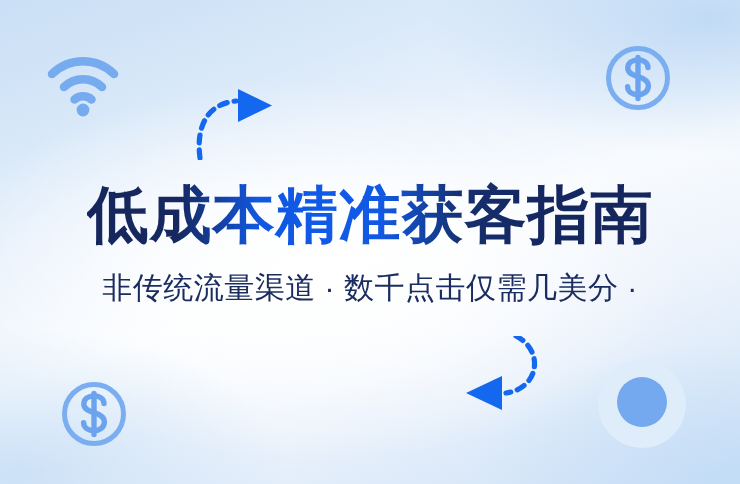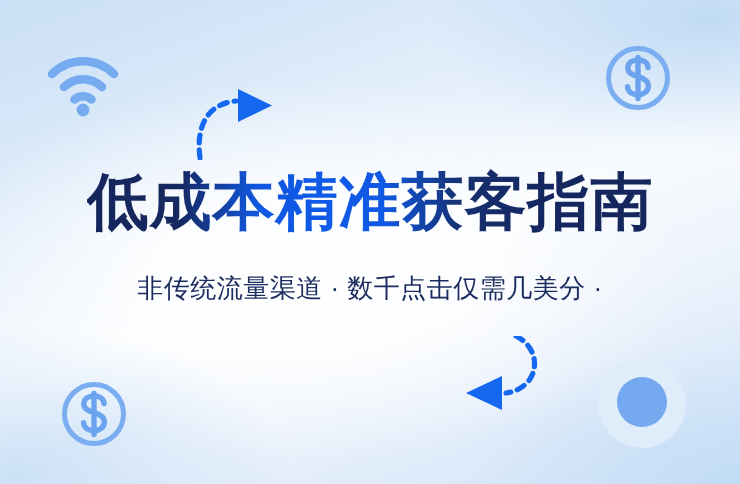--- a/index.html
+++ b/index.html
@@ -95,26 +95,26 @@
         #15306f 66%,
         #152760 80%,
         #14265b 100%);
     -webkit-background-clip: text;
     background-clip: text;
     color: transparent;
     -webkit-text-fill-color: transparent;
     text-shadow: none;
   }
   .subline {
-    font-size: 26px;
+    font-size: 30px;
     font-weight: 400;
     line-height: 1.42;
     color: #1b2d60;
     text-align: center;
-    margin: 16px;
+    margin: 0;
     max-width: 620px;
     letter-spacing: 0.5px;
   }
   .subline-row { display: block; white-space: nowrap; }
 </style>
 </head>
 <body>
 
 <div id="poster">
 

